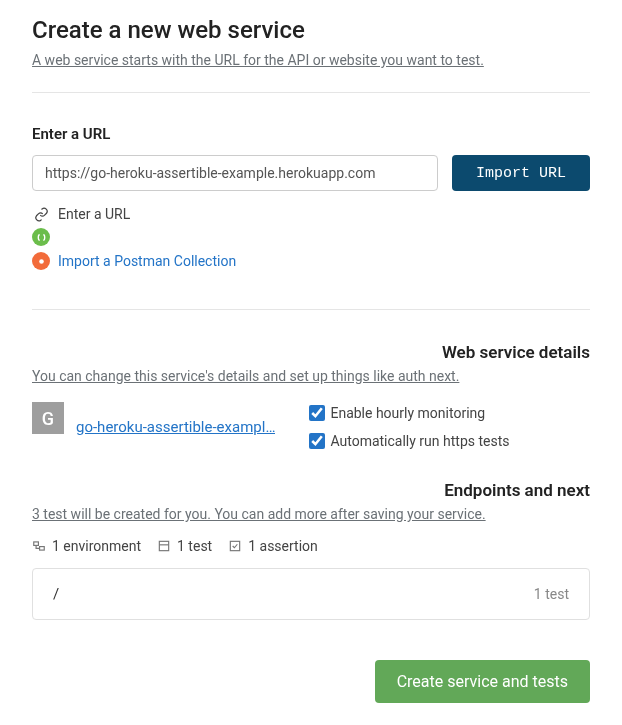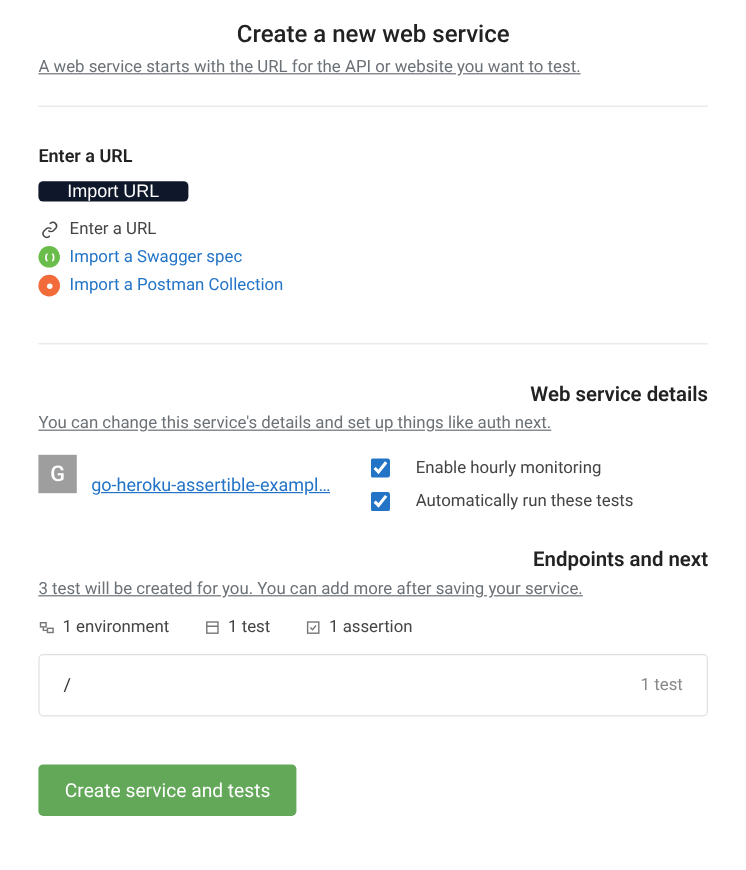--- a/index.html
+++ b/index.html
@@ -5,25 +5,24 @@
   * { box-sizing: border-box; }
   body {
     margin: 0;
     padding: 16px 32px;
     font-family: -apple-system, BlinkMacSystemFont, "Segoe UI", Roboto, Helvetica, Arial, sans-serif;
     color: #333;
     width: 622px;
     background: #fff;
   }
   h1 {
-    font-size: 20px;
+    font-size: 24px;
     font-weight: 500;
     margin: 0 0 8px 0;
     color: #222;
-    text-align: center;
   }
   .subtle {
     color: #6b7176;
     font-size: 14px;
     margin: 0 0 24px 0;
     text-decoration: underline;
   }
   hr {
     border: none;
     border-top: 1px solid #e5e5e5;
@@ -51,28 +50,28 @@
     flex: 1;
     padding: 9px 12px;
     border: 1px solid #ccc;
     border-radius: 4px;
     font-size: 14px;
     color: #555;
     font-family: inherit;
     min-width: 0;
   }
   .btn-primary {
-    background: #0f172a;
+    background: #0c4a6e;
     color: #fff;
     border: none;
     padding: 0 24px;
     font-size: 15px;
     border-radius: 4px;
     cursor: pointer;
-    font-family: Liberation Sans, sans-serif;
+    font-family: Liberation Mono, monospace;
   }
   .import-list {
     list-style: none;
     padding: 0;
     margin: 0 0 36px 0;
   }
   .import-list li {
     display: flex;
     align-items: center;
     gap: 8px;
@@ -124,33 +123,33 @@
   }
   .checks {
     margin-left: 30px;
     display: flex;
     flex-direction: column;
     gap: 6px;
   }
   .check-row {
     display: flex;
     align-items: center;
-    gap: 18px;
+    gap: 2px;
     font-size: 14px;
     color: #444;
   }
   .check-row input[type="checkbox"] {
     width: 16px;
     height: 16px;
     accent-color: #2374c7;
     cursor: pointer;
   }
   .stats-row {
     display: flex;
-    gap: 29px;
+    gap: 16px;
     font-size: 14px;
     color: #444;
     margin: 16px 0 14px 0;
   }
   .stat {
     display: inline-flex;
     align-items: center;
     gap: 6px;
   }
   .stat svg { width: 14px; height: 14px; stroke:#777; fill:none; }
@@ -160,20 +159,21 @@
     padding: 16px 20px;
     display: flex;
     justify-content: space-between;
     align-items: center;
     font-size: 15px;
     color: #333;
   }
   .endpoint-box .count { color: #888; font-size: 14px; }
   .footer {
     display: flex;
+    justify-content: flex-end;
     margin-top: 40px;
   }
   .btn-success {
     background: #62a858;
     color: #fff;
     border: none;
     padding: 12px 22px;
     font-size: 16px;
     border-radius: 4px;
     cursor: pointer;
@@ -183,41 +183,41 @@
 </head>
 <body>
 
 <h1>Create a new web service</h1>
 <p class="subtle">A web service starts with the URL for the API or website you want to test.</p>
 <hr>
 
 <p class="section-label">Enter a URL</p>
 
 <div class="url-row">
+  <input class="url-input" type="text" value="https://go-heroku-assertible-example.herokuapp.com" style="">
   <button class="btn-primary">Import URL</button>
 </div>
 
 <ul class="import-list">
   <li>
     <span class="icon-link">
       <svg viewBox="0 0 24 24" width="15" height="15" fill="none" stroke="#444" stroke-width="2">
         <path d="M10 13a5 5 0 0 0 7 0l3-3a5 5 0 0 0-7-7l-1 1"></path>
         <path d="M14 11a5 5 0 0 0-7 0l-3 3a5 5 0 0 0 7 7l1-1"></path>
       </svg>
     </span>
     <span class="plain">Enter a URL</span>
   </li>
   <li>
     <span class="icon-circle swagger">
       <svg viewBox="0 0 24 24" stroke="#fff" stroke-width="3" fill="none">
         <path d="M8 6c-3 0-3 3-3 6s0 6 3 6"></path>
           <path d="M16 6c3 0 3 3 3 6s0 6-3 6"></path>
       </svg>
     </span>
-    <a href="#">Import a Swagger spec</a>
   </li>
   <li>
     <span class="icon-circle postman">
       <svg viewBox="0 0 24 24" fill="#fff">
           <circle cx="12" cy="12" r="5"></circle>
         </svg>
     </span>
     <a href="#">Import a Postman Collection</a>
   </li>
 </ul>
@@ -230,21 +230,21 @@
 <div class="details-row">
   <div class="service-icon">G</div>
   <a href="#" class="service-name">go-heroku-assertible-exampl…</a>
   <div class="checks">
     <label class="check-row">
       <input type="checkbox" checked="" style="">
       <span>Enable hourly monitoring</span>
     </label>
     <label class="check-row">
       <input type="checkbox" checked="" style="">
-      <span>Automatically run these tests</span>
+      <span>Automatically run https tests</span>
     </label>
   </div>
 </div>
 
 <p class="section-heading">Endpoints and next</p>
 <p class="subtle" style="margin-bottom:0">3 test will be created for you. You can add more after saving your service.</p>
 
 <div class="stats-row">
   <span class="stat">
     <svg viewBox="0 0 24 24" stroke-width="2">

